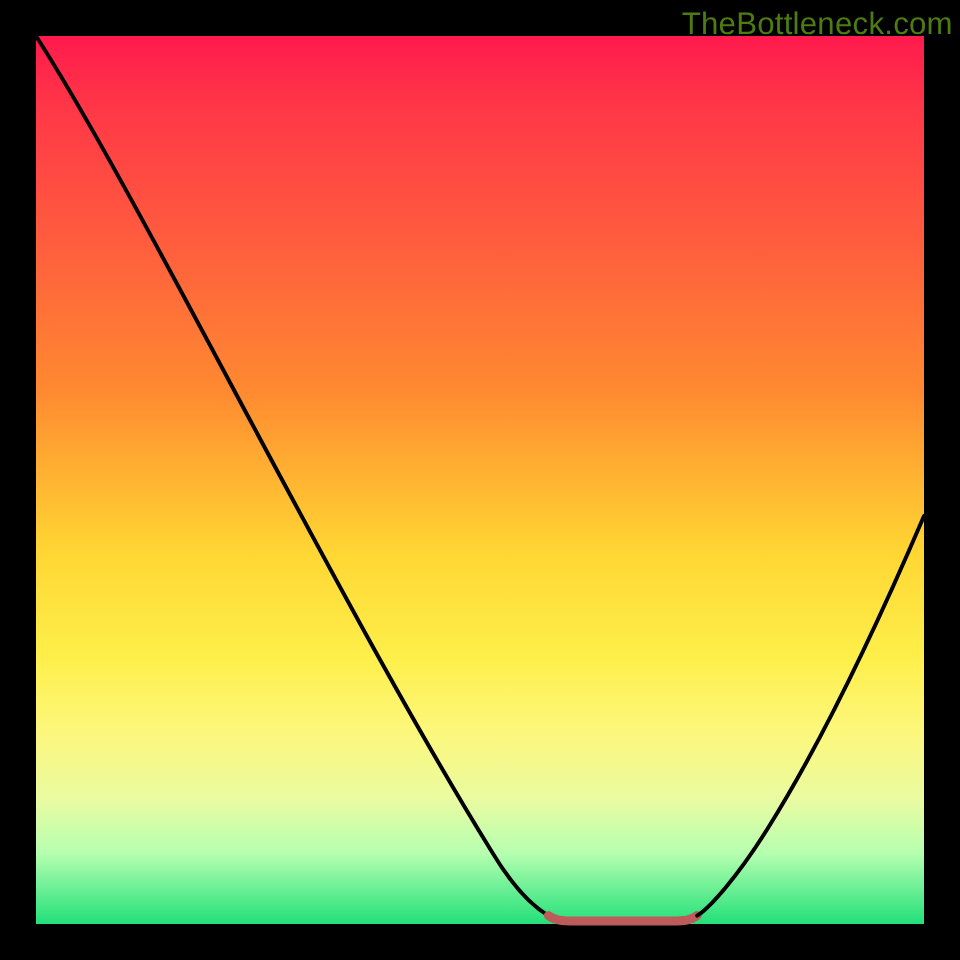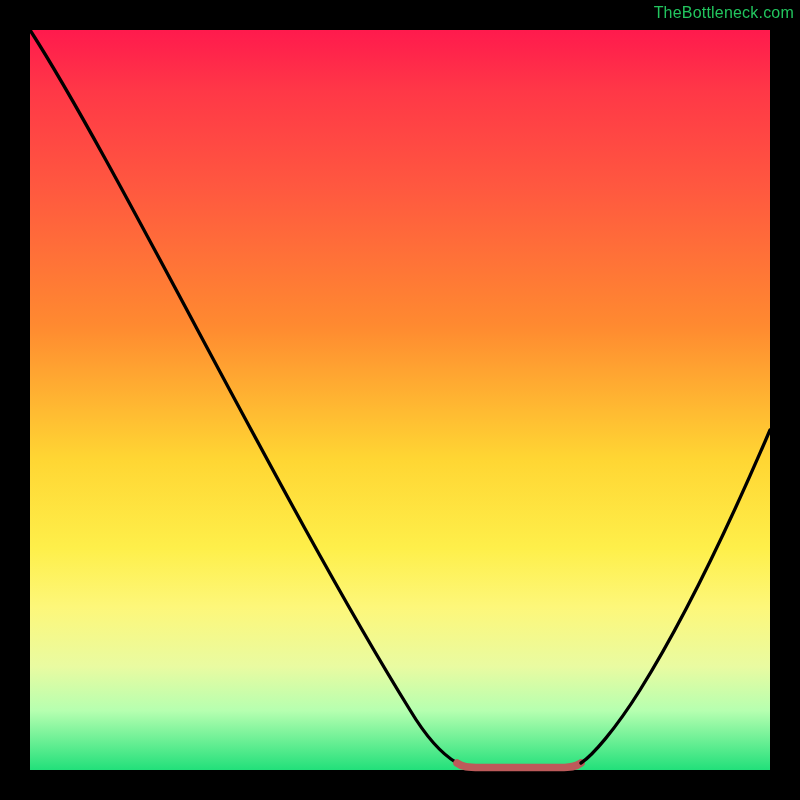--- a/index.html
+++ b/index.html
@@ -37,22 +37,22 @@
       #fdf77a 78%,
       #e9fba1 86%,
       #b6ffb0 92%,
       #22e07a 100%
     );
   }
   .watermark {
     position: absolute;
     right: 6px;
     top: 4px;
-    color: #22c55e;
-    font-size: 16px;
+    color: #4d7c0f;
+    font-size: 26px;
     letter-spacing: 0.2px;
     font-weight: 500;
     user-select: none;
   }
   svg.curves {
     position: absolute;
     left: 30px;
     top: 30px;
     width: 740px;
     height: 740px;

